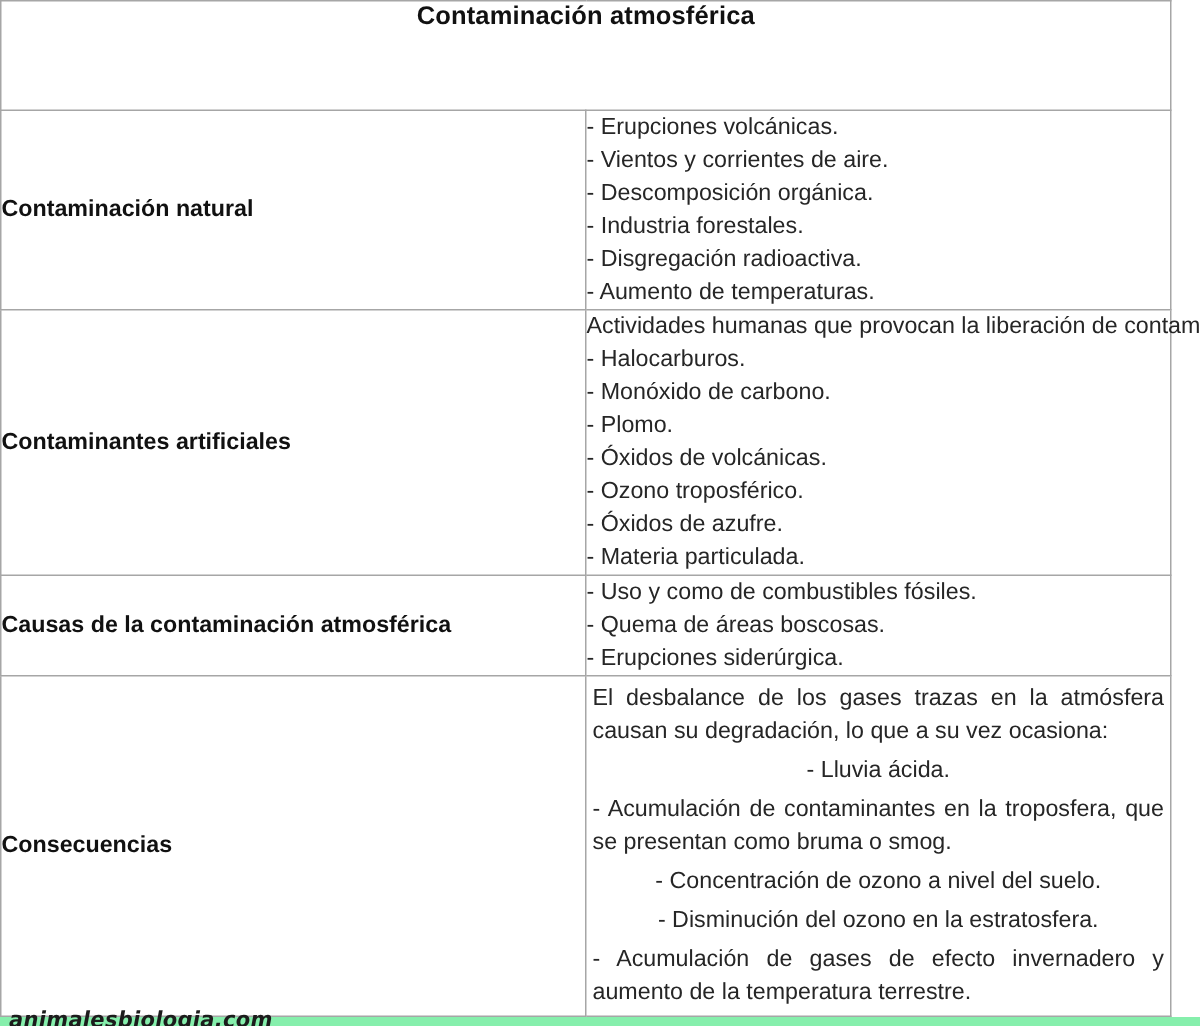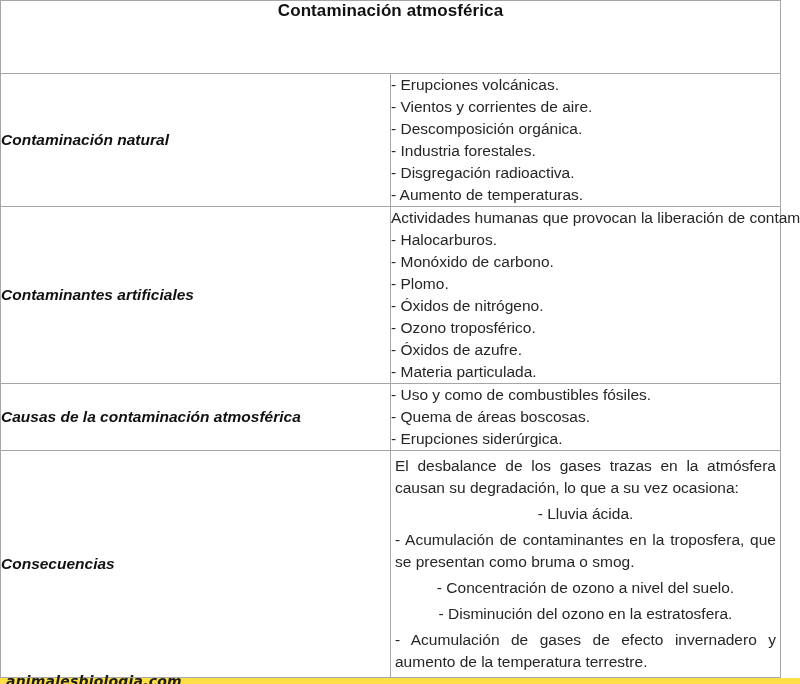--- a/index.html
+++ b/index.html
@@ -13,21 +13,21 @@
     background: #efefef;
     font-family: "Liberation Sans", sans-serif;
     color: #1a1a1a;
     overflow: hidden;
   }
 
   #page {
     position: relative;
     width: 800px;
     height: 684px;
-    background: #fde047;
+    background: #86efac;
   }
 
   
   .table-wrap {
     position: absolute;
     left: 0;
     top: 0;
     width: 800px;
     background: #ffffff;
   }
@@ -63,21 +63,20 @@
   }
 
   
   .label-cell {
     width: 268px;
     padding: 6px 0 6px 12px;
     font-weight: bold;
     font-size: 15.5px;
     line-height: 22px;
     color: #111111;
-    font-style: italic;
   }
   .label-cell.mid {
     vertical-align: middle;
   }
   .label-cell.top {
     vertical-align: middle;
   }
 
   
   .content-cell {
@@ -150,21 +149,21 @@
 
         <tr>
           <td class="label-cell mid">
             <span>Contaminantes artificiales</span>
           </td>
           <td class="content-cell">
             <span class="line">Actividades humanas que provocan la liberación de contaminantes:</span>
             <span class="line">- Halocarburos.</span>
             <span class="line">- Monóxido de carbono.</span>
             <span class="line">- Plomo.</span>
-            <span class="line">- Óxidos de nitrógeno.</span>
+            <span class="line">- Óxidos de volcánicas.</span>
             <span class="line">- Ozono troposférico.</span>
             <span class="line">- Óxidos de azufre.</span>
             <span class="line">- Materia particulada.</span>
           </td>
         </tr>
 
         <tr>
           <td class="label-cell top">
             <span>Causas de la contaminación atmosférica</span>
           </td>

